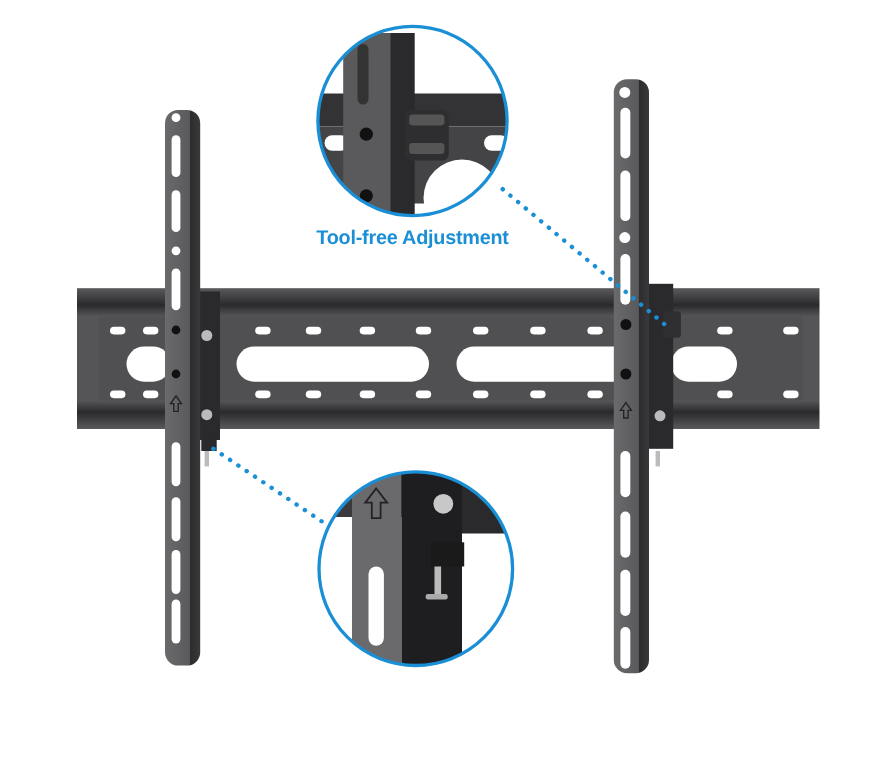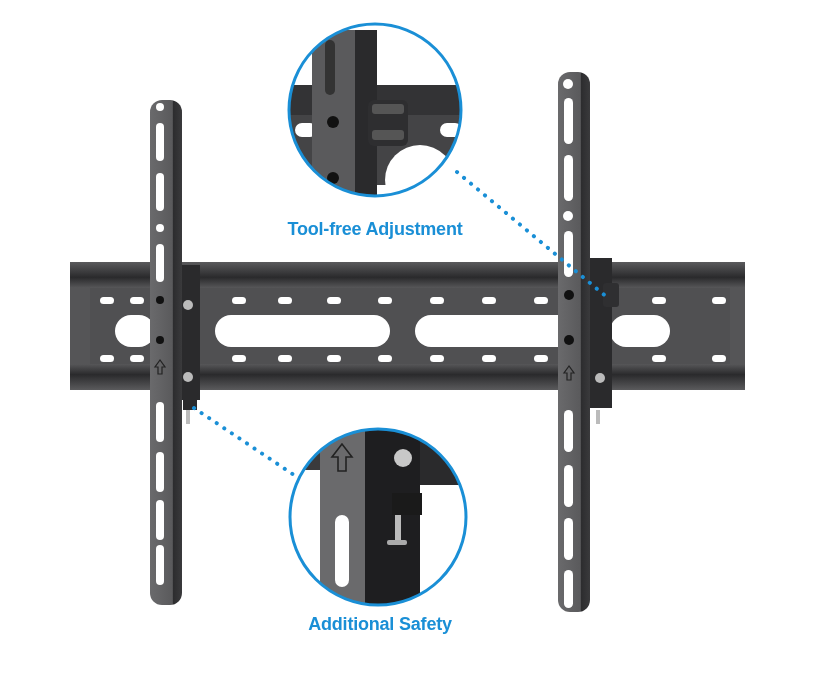--- a/index.html
+++ b/index.html
@@ -1,19 +1,19 @@
 <!DOCTYPE html>
 <html><head>
 <meta charset="utf-8">
 <style>
   html,body{margin:0;padding:0;background:#fff;}
   body{width:813px;height:700px;position:relative;overflow:hidden;font-family:"Liberation Sans",sans-serif;}
   .stage{position:absolute;left:0;top:0;width:813px;height:700px;}
   .caption{position:absolute;color:#1a8fd6;font-weight:bold;text-align:center;font-size:18px;line-height:24px;letter-spacing:-0.2px;}
-  #cap-top{left:270px;top:217px;width:210px;}
+  #cap-top{left:270px;top:204px;width:210px;}
   #cap-bottom{left:260px;top:612px;width:240px;}
 </style>
 </head>
 <body>
 
 <div class="stage">
 <svg width="813" height="700" viewBox="0 0 813 700" xmlns="http://www.w3.org/2000/svg">
   <defs>
     <linearGradient id="railG" x1="0" y1="0" x2="0" y2="1">
       <stop offset="0" stop-color="#5a5a5c"></stop>
@@ -156,15 +156,14 @@
       <rect x="387" y="540" width="20" height="5" rx="2" fill="#aaa"></rect>
     </g>
     <circle cx="378" cy="517" r="88" fill="none" stroke="#1a8fd6" stroke-width="3"></circle>
   </g>
 </svg>
 
 <div class="caption" id="cap-top">
   <span>Tool-free Adjustment</span>
 </div>
 <div class="caption" id="cap-bottom">
-  <div>Additional Safety</div>
 </div>
 </div>
 
 </body></html>

